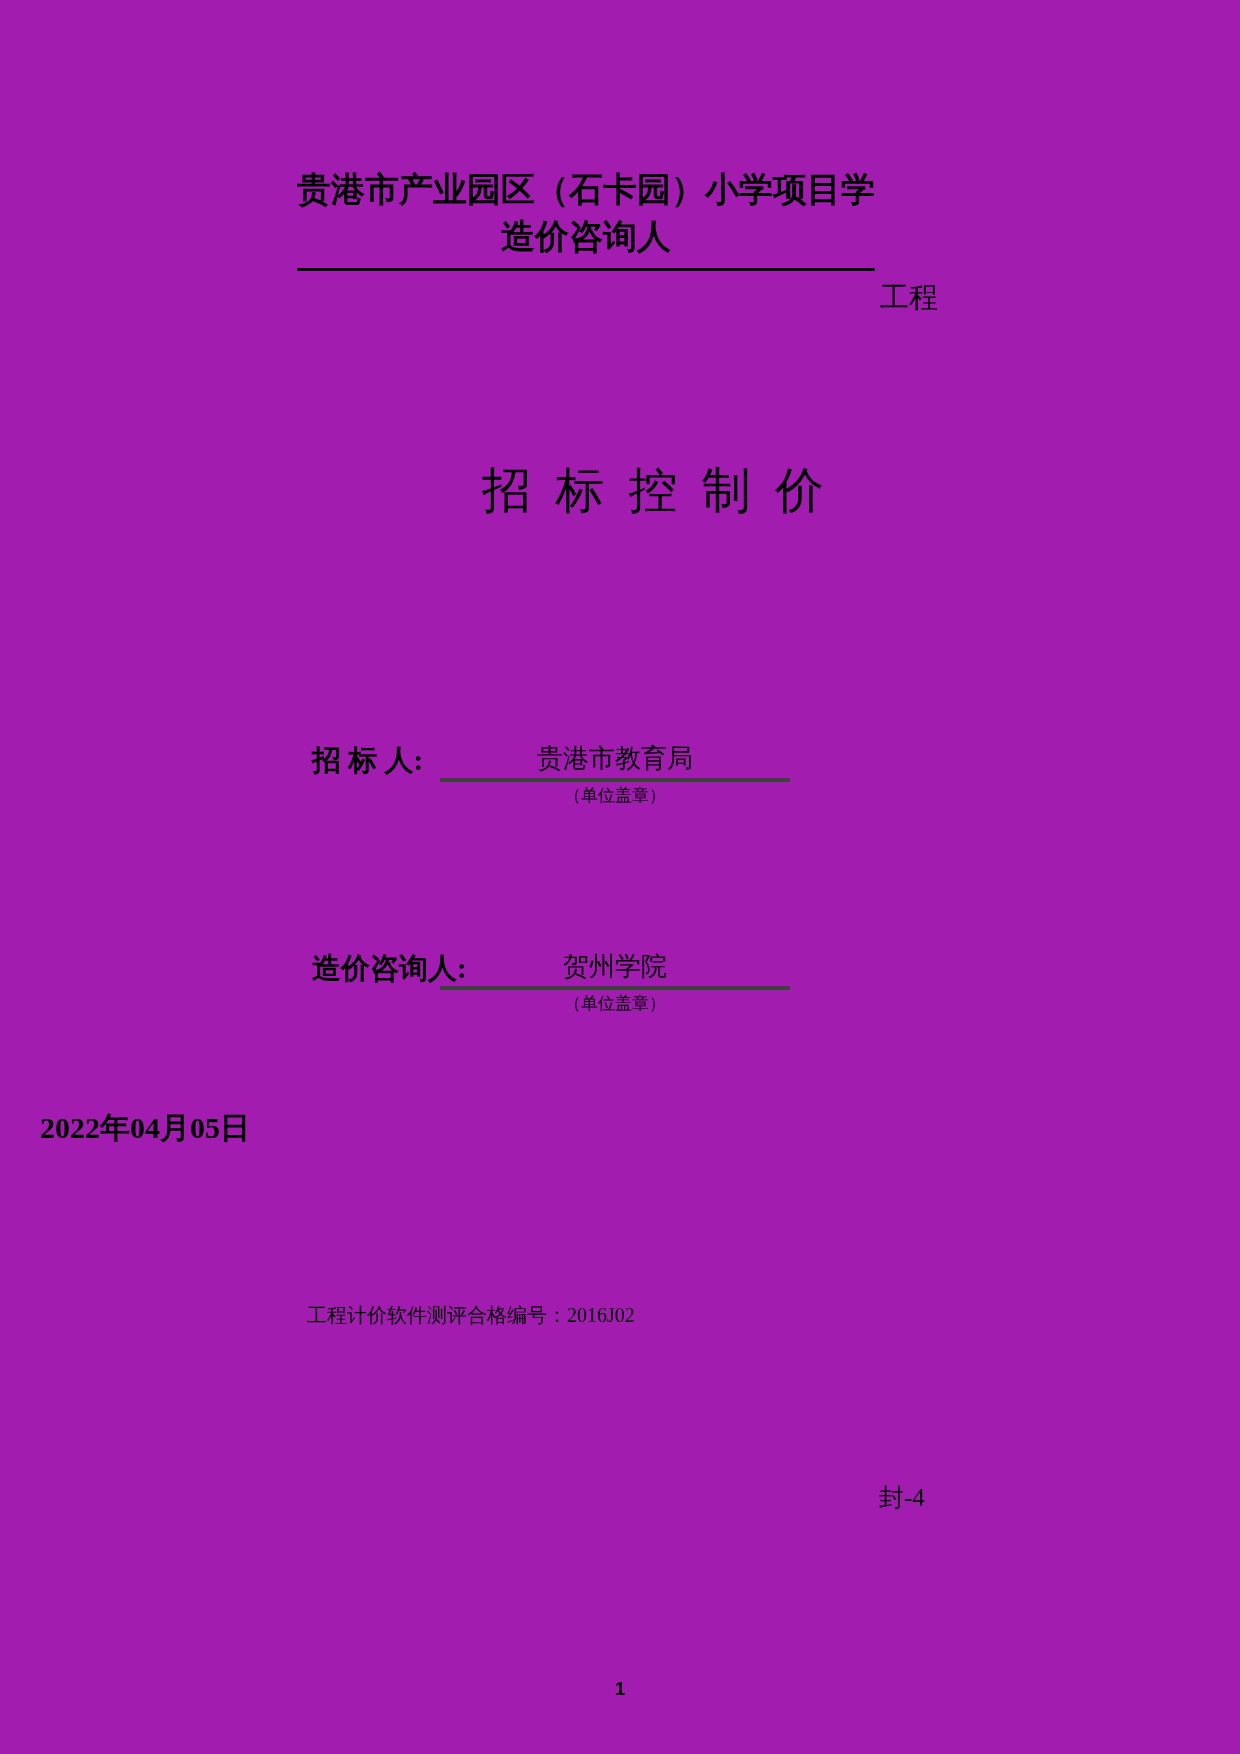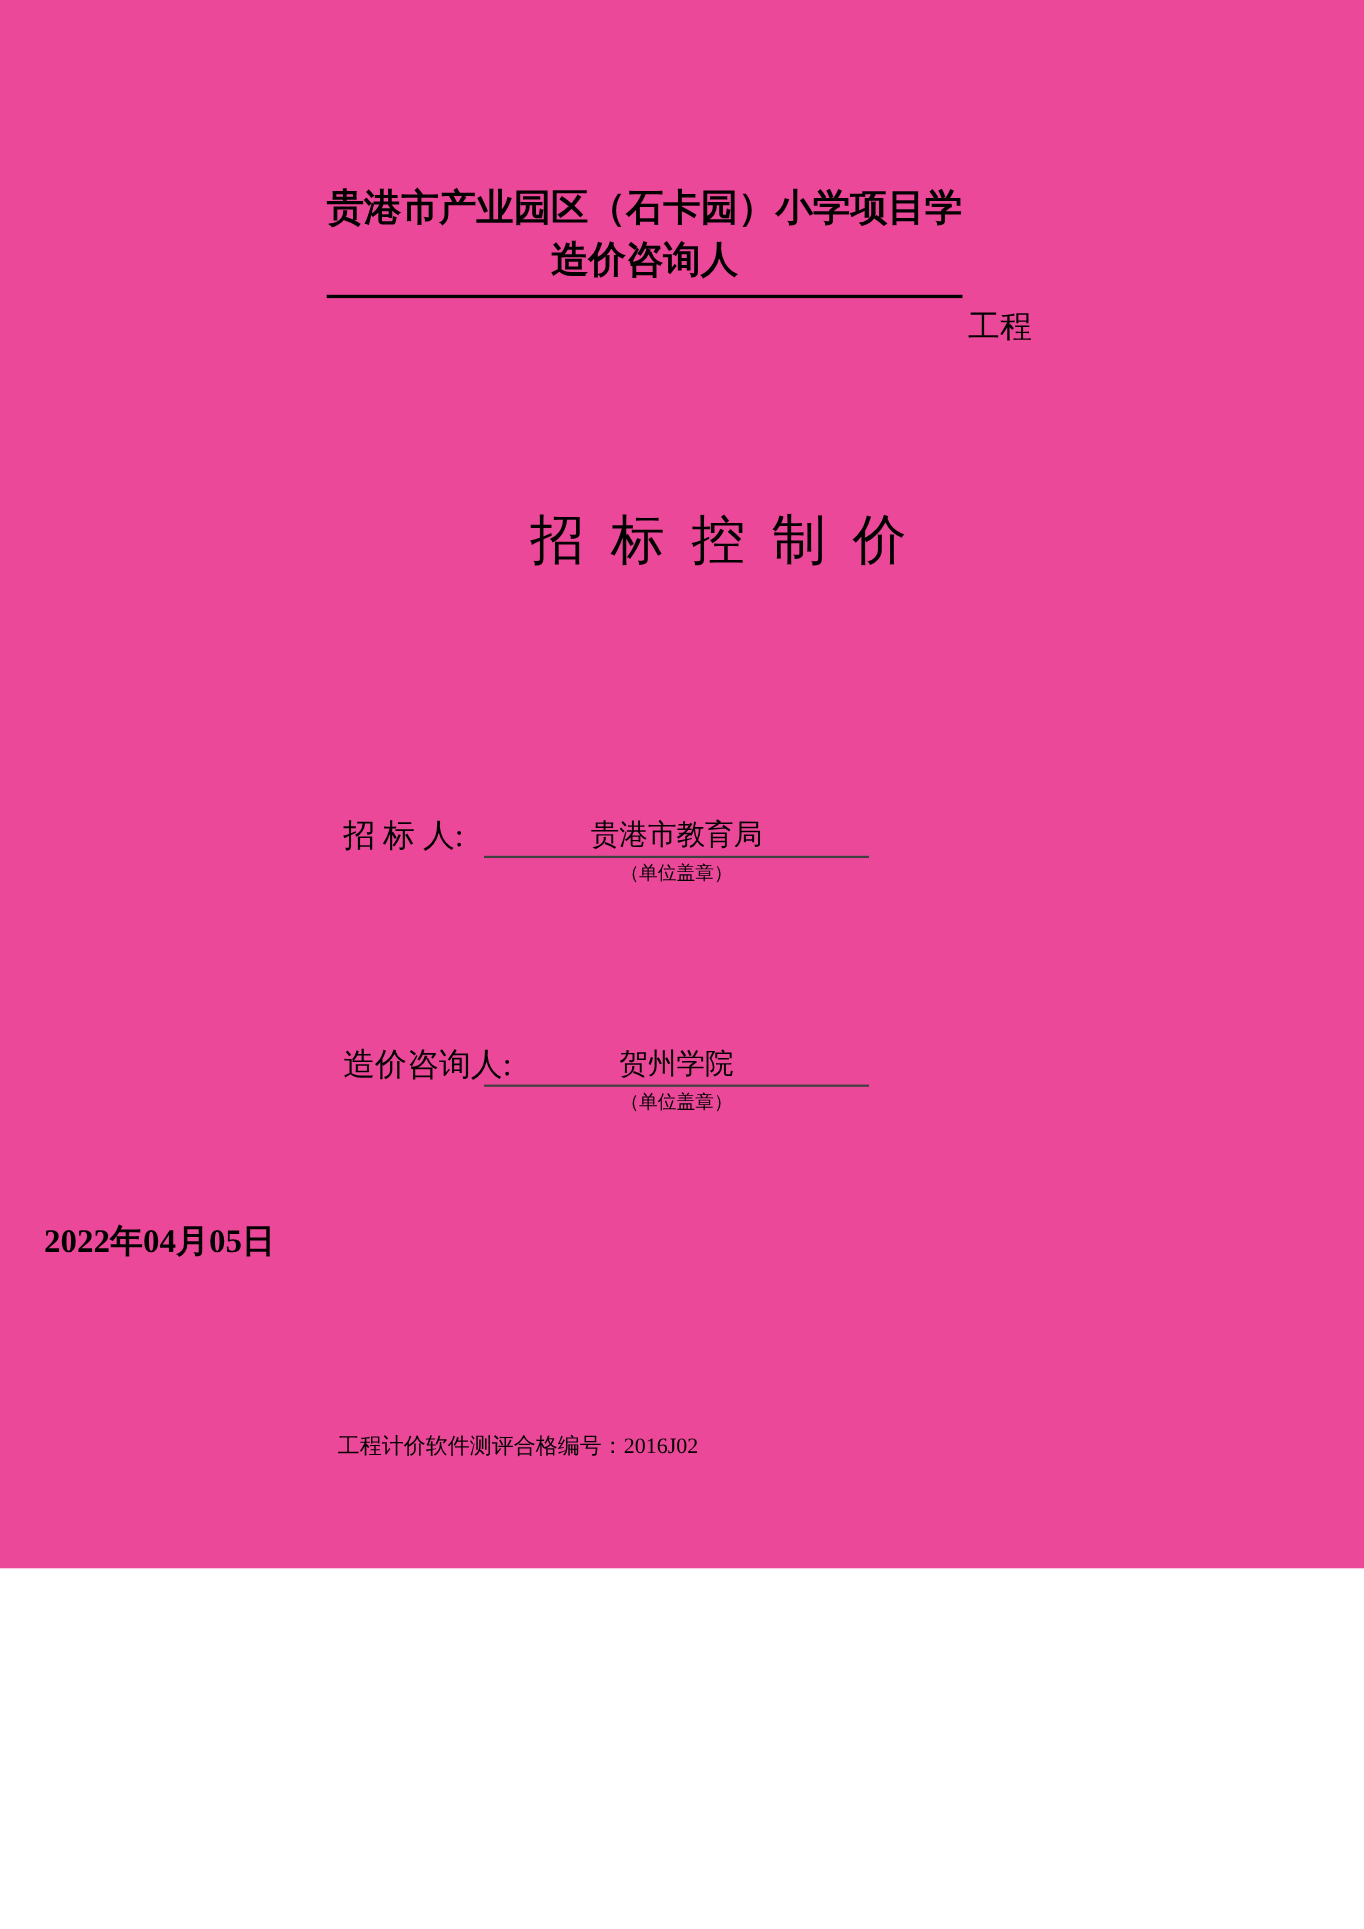--- a/index.html
+++ b/index.html
@@ -3,22 +3,22 @@
 <meta charset="utf-8">
 <style>
   html, body {
     margin: 0;
     padding: 0;
     background: #ffffff;
   }
   .page {
     position: relative;
     width: 1240px;
-    height: 1426px;
-    background: #ec4899;
+    height: 1754px;
+    background: #a21caf;
     color: #000000;
     font-family: "Liberation Serif", "DejaVu Serif", serif;
     overflow: hidden;
   }
 
   
   .title-wrap {
     position: absolute;
     top: 166px;
     left: 297px;
@@ -60,34 +60,34 @@
     position: absolute;
     left: 312px;
     display: flex;
     align-items: flex-start;
   }
   .sign-row.tenderer { top: 742px; }
   .sign-row.consultant { top: 950px; }
   .sign-label {
     width: 128px;
     font-size: 29px;
-    font-weight: normal;
+    font-weight: bold;
     line-height: 36px;
     white-space: pre;
     flex: none;
   }
   .sign-field {
     width: 350px;
     flex: none;
   }
   .sign-value {
     font-size: 26px;
     line-height: 34px;
     text-align: center;
-    border-bottom: 2px solid #404040;
+    border-bottom: 4px solid #404040;
     padding-bottom: 2px;
   }
   .sign-note {
     font-size: 17px;
     line-height: 22px;
     text-align: center;
     margin-top: 3px;
   }
 
   

